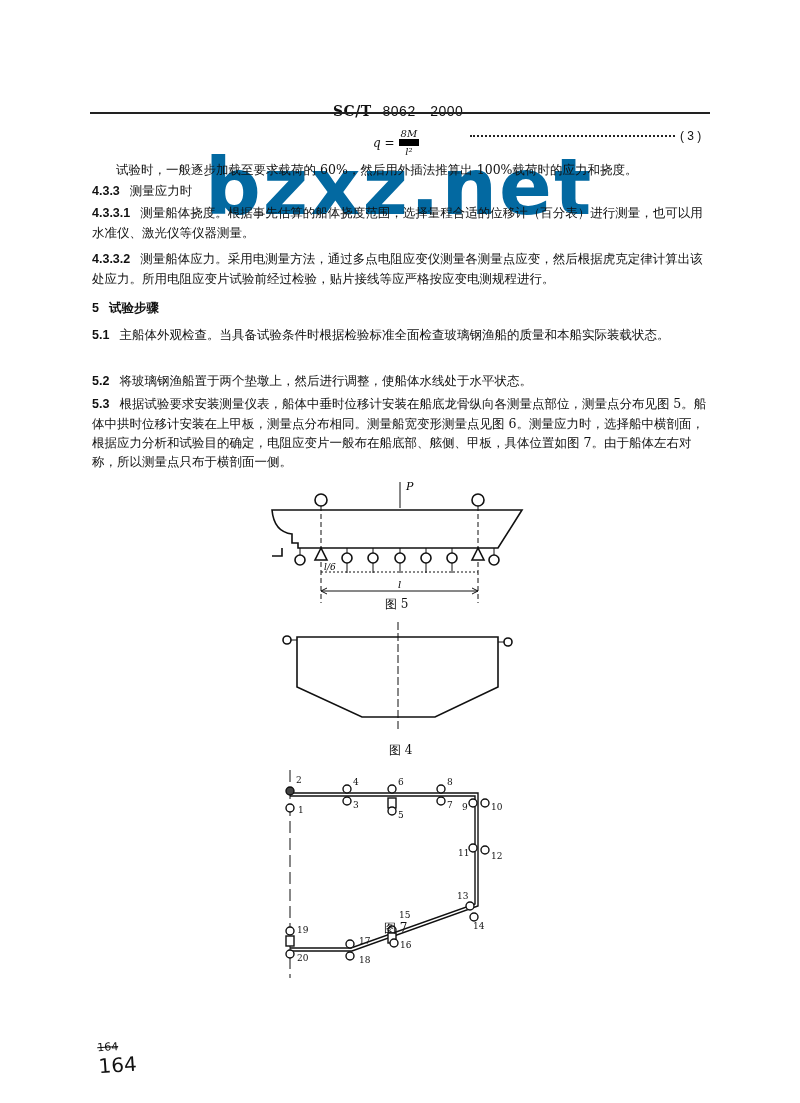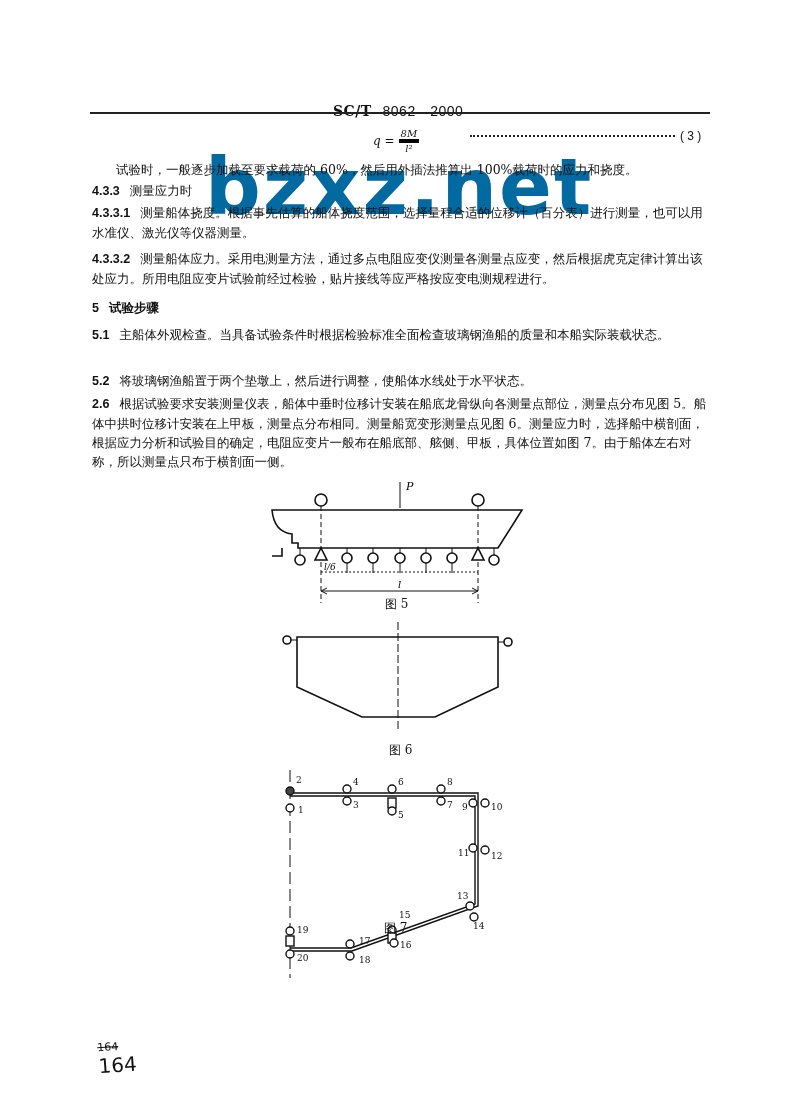--- a/index.html
+++ b/index.html
@@ -4,21 +4,21 @@
 <style>
   html, body { margin:0; padding:0; background:#fff; }
   body { width:800px; height:1103px; position:relative; overflow:hidden;
          font-family:"DejaVu Serif", serif; color:#111; }
   .abs { position:absolute; }
   .header { left:333px; top:88px; font-size:14px; font-weight:bold; letter-spacing:0.5px;margin-top:15px; }
   .header .num { font-family:"Liberation Sans", sans-serif; font-weight:normal; }
   .rule { left:90px; top:112px; width:620px; height:2px; background:#222; }
   .formula { left:373px; top:128px; font-size:12px; font-style:italic; display:flex; align-items:center; gap:4px; }
   .frac { display:inline-flex; flex-direction:column; align-items:center; font-size:10px; }
-  .frac .n { border-bottom:4px solid #000000; padding:0 2px; }
+  .frac .n { border-bottom:7px solid #000000; padding:0 2px; }
   .leader { left:470px; top:135px; width:205px; border-bottom:2px dotted #222; height:0; }
   .eqno { left:680px; top:129px; font-size:12px; font-family:"Liberation Sans", sans-serif; }
   .watermark { left:205px; top:148px; font-family:"DejaVu Sans", sans-serif; font-weight:bold; font-size:78px;
                color:#0369a1; letter-spacing:2px; line-height:1; z-index:0; }
   .p { font-size:12.5px; line-height:19px; left:92px; width:620px; z-index:1; }
   .p .sec { font-family:"Liberation Sans", sans-serif; font-weight:bold; margin-right:10px; }
   .indent { text-indent:24px; }
   .h5 { font-weight:bold; }
   .cap { font-size:12px; font-family:"DejaVu Serif", serif; }
   svg text { font-family:"DejaVu Serif", serif; }
@@ -66,21 +66,21 @@
 
 <div class="abs p" style="top:325px">
   <span class="sec">5.1</span><span>主船体外观检查。当具备试验条件时根据检验标准全面检查玻璃钢渔船的质量和本船实际装载状态。</span>
 </div>
 
 <div class="abs p" style="top:371px">
   <span class="sec">5.2</span><span>将玻璃钢渔船置于两个垫墩上，然后进行调整，使船体水线处于水平状态。</span>
 </div>
 
 <div class="abs p" style="top:394px">
-  <span class="sec">2.6</span><span>根据试验要求安装测量仪表，船体中垂时位移计安装在船底龙骨纵向各测量点部位，测量点分布见图 5。船体中拱时位移计安装在上甲板，测量点分布相同。测量船宽变形测量点见图 6。测量应力时，选择船中横剖面，根据应力分析和试验目的确定，电阻应变片一般布在船底部、舷侧、甲板，具体位置如图 7。由于船体左右对称，所以测量点只布于横剖面一侧。</span>
+  <span class="sec">5.3</span><span>根据试验要求安装测量仪表，船体中垂时位移计安装在船底龙骨纵向各测量点部位，测量点分布见图 5。船体中拱时位移计安装在上甲板，测量点分布相同。测量船宽变形测量点见图 6。测量应力时，选择船中横剖面，根据应力分析和试验目的确定，电阻应变片一般布在船底部、舷侧、甲板，具体位置如图 7。由于船体左右对称，所以测量点只布于横剖面一侧。</span>
 </div>
 
 <svg class="abs" style="left:260px; top:478px" width="280" height="140">
   <g stroke="#111" fill="none" stroke-width="1.6">
 
     <path d="M12,32 L262,32 L238,70 L38,70 L38,65 L32,65 L32,56 Q14,54 12,32 Z" fill="#fff"></path>
     <path d="M22,70 L22,78 L12,78"></path>
 
     <line x1="140" y1="4" x2="140" y2="30" stroke-width="1"></line>
 
@@ -120,21 +120,21 @@
 <svg class="abs" style="left:280px; top:620px" width="240" height="115">
   <g stroke="#111" fill="none" stroke-width="1.6">
     <path d="M17,17 L218,17 L218,67 L155,97 L82,97 L17,67 Z"></path>
     <line x1="118" y1="2" x2="118" y2="112" stroke-width="1" stroke-dasharray="8,3"></line>
     <line x1="10" y1="20" x2="17" y2="20" stroke-width="1"></line>
       <circle cx="7" cy="20" r="4" fill="#fff"></circle>
     <line x1="218" y1="22" x2="225" y2="22" stroke-width="1"></line>
       <circle cx="228" cy="22" r="4" fill="#fff"></circle>
   </g>
 </svg>
-<div class="abs cap" style="left:389px; top:742px">图 6</div>
+<div class="abs cap" style="left:389px; top:742px">图 4</div>
 
 <svg class="abs" style="left:270px; top:768px" width="250" height="210">
   <g stroke="#111" fill="none" stroke-width="1.4">
     <line x1="20" y1="2" x2="20" y2="210" stroke-width="1" stroke-dasharray="12,5"></line>
     <path d="M20,25 L208,25 L208,138 L82,183 L20,183"></path>
     <path d="M20,28 L205,28 L205,136 L81,180 L20,180"></path>
     <circle cx="20" cy="23" r="4" fill="#444"></circle>
     <circle cx="20" cy="40" r="4" fill="#fff"></circle>
     <circle cx="77" cy="21" r="4" fill="#fff"></circle>
       <circle cx="77" cy="33" r="4" fill="#fff"></circle>

